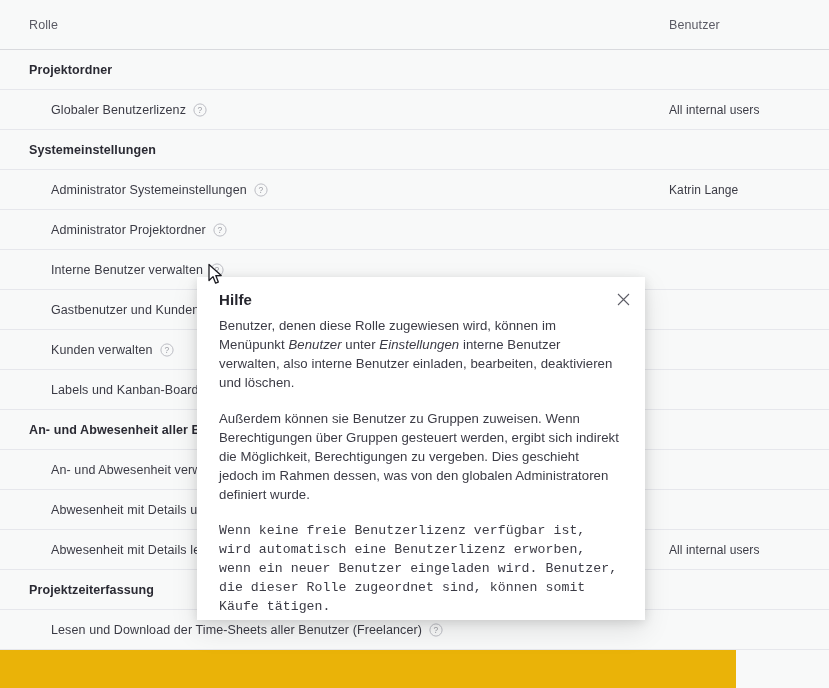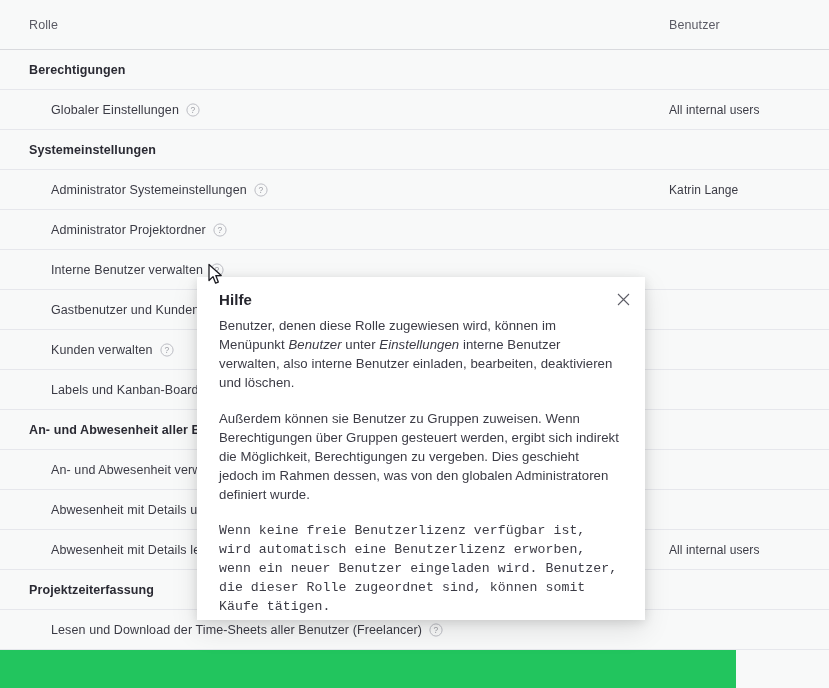--- a/index.html
+++ b/index.html
@@ -6,21 +6,21 @@
   html, body {
     margin: 0; padding: 0;
     width: 829px; height: 688px;
     overflow: hidden;
     background: #f8f9f9;
     font-family: "Liberation Sans", sans-serif;
   }
   #app {
     position: relative;
     width: 736px; height: 688px;
-    background: #22c55e;
+    background: #eab308;
   }
 
   
   .table {
     position: absolute;
     left: 0; top: 0;
     width: 829px;
   }
   .row {
     position: relative;
@@ -142,27 +142,27 @@
 
 <div id="app">
 
   <div class="table" id="table-root">
       <div class="row header-row hdr">
         <div class="cell-role">Rolle</div>
         <div class="cell-user">Benutzer</div>
       </div>
       <div class="row group lvl0">
         <div class="cell-role"><span class="label-wrap">
-            <span>Berechtigungen</span>
-          </span></div>
-        <div class="cell-user"></div>
-      </div>
-      <div class="row lvl1">
-        <div class="cell-role"><span class="label-wrap">
-            <span>Globaler Einstellungen</span>
+            <span>Projektordner</span>
+          </span></div>
+        <div class="cell-user"></div>
+      </div>
+      <div class="row lvl1">
+        <div class="cell-role"><span class="label-wrap">
+            <span>Globaler Benutzerlizenz</span>
             <span class="help-icon">
               <svg width="14" height="14" viewBox="0 0 14 14" aria-hidden="true">
                 <circle cx="7" cy="7" r="6.1" fill="none" stroke="#bcbdc4" stroke-width="1"></circle>
                 <text x="7" y="10.2" text-anchor="middle" font-family="Liberation Sans, sans-serif" font-size="8.4" fill="#9a9ba2">?</text>
               </svg>
             </span>
           </span></div>
         <div class="cell-user">All internal users</div>
       </div>
       <div class="row group lvl0">

